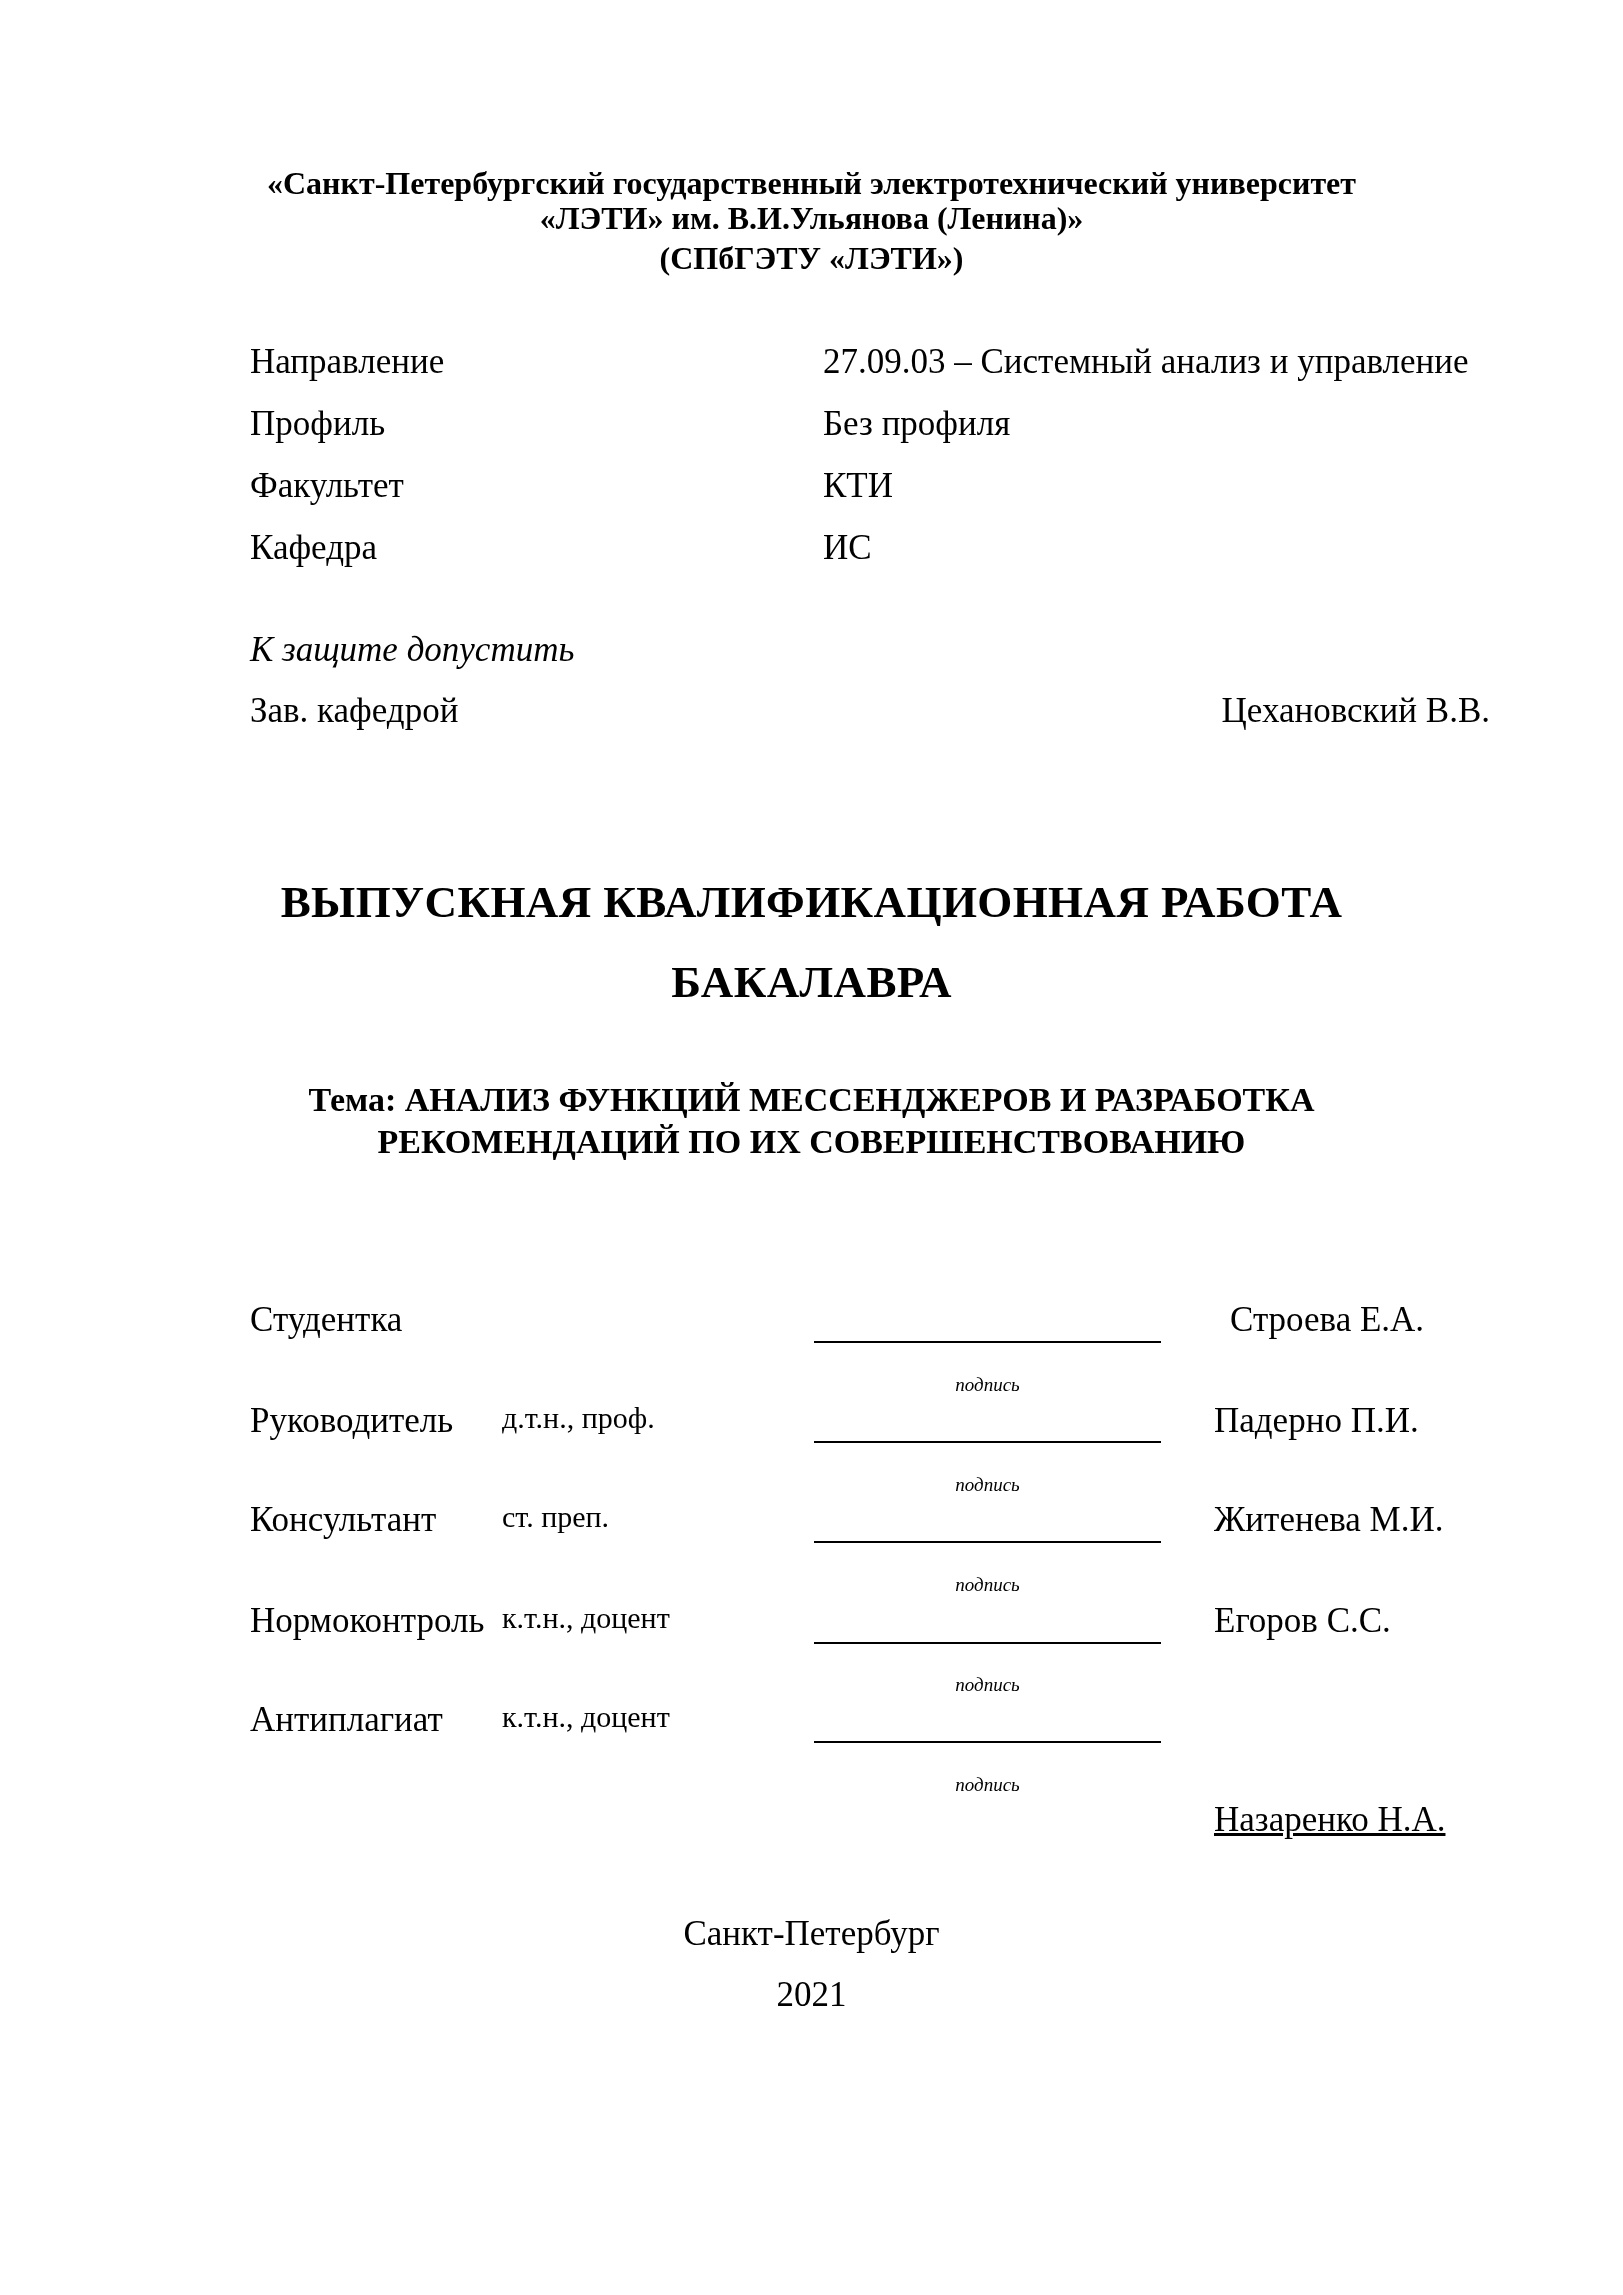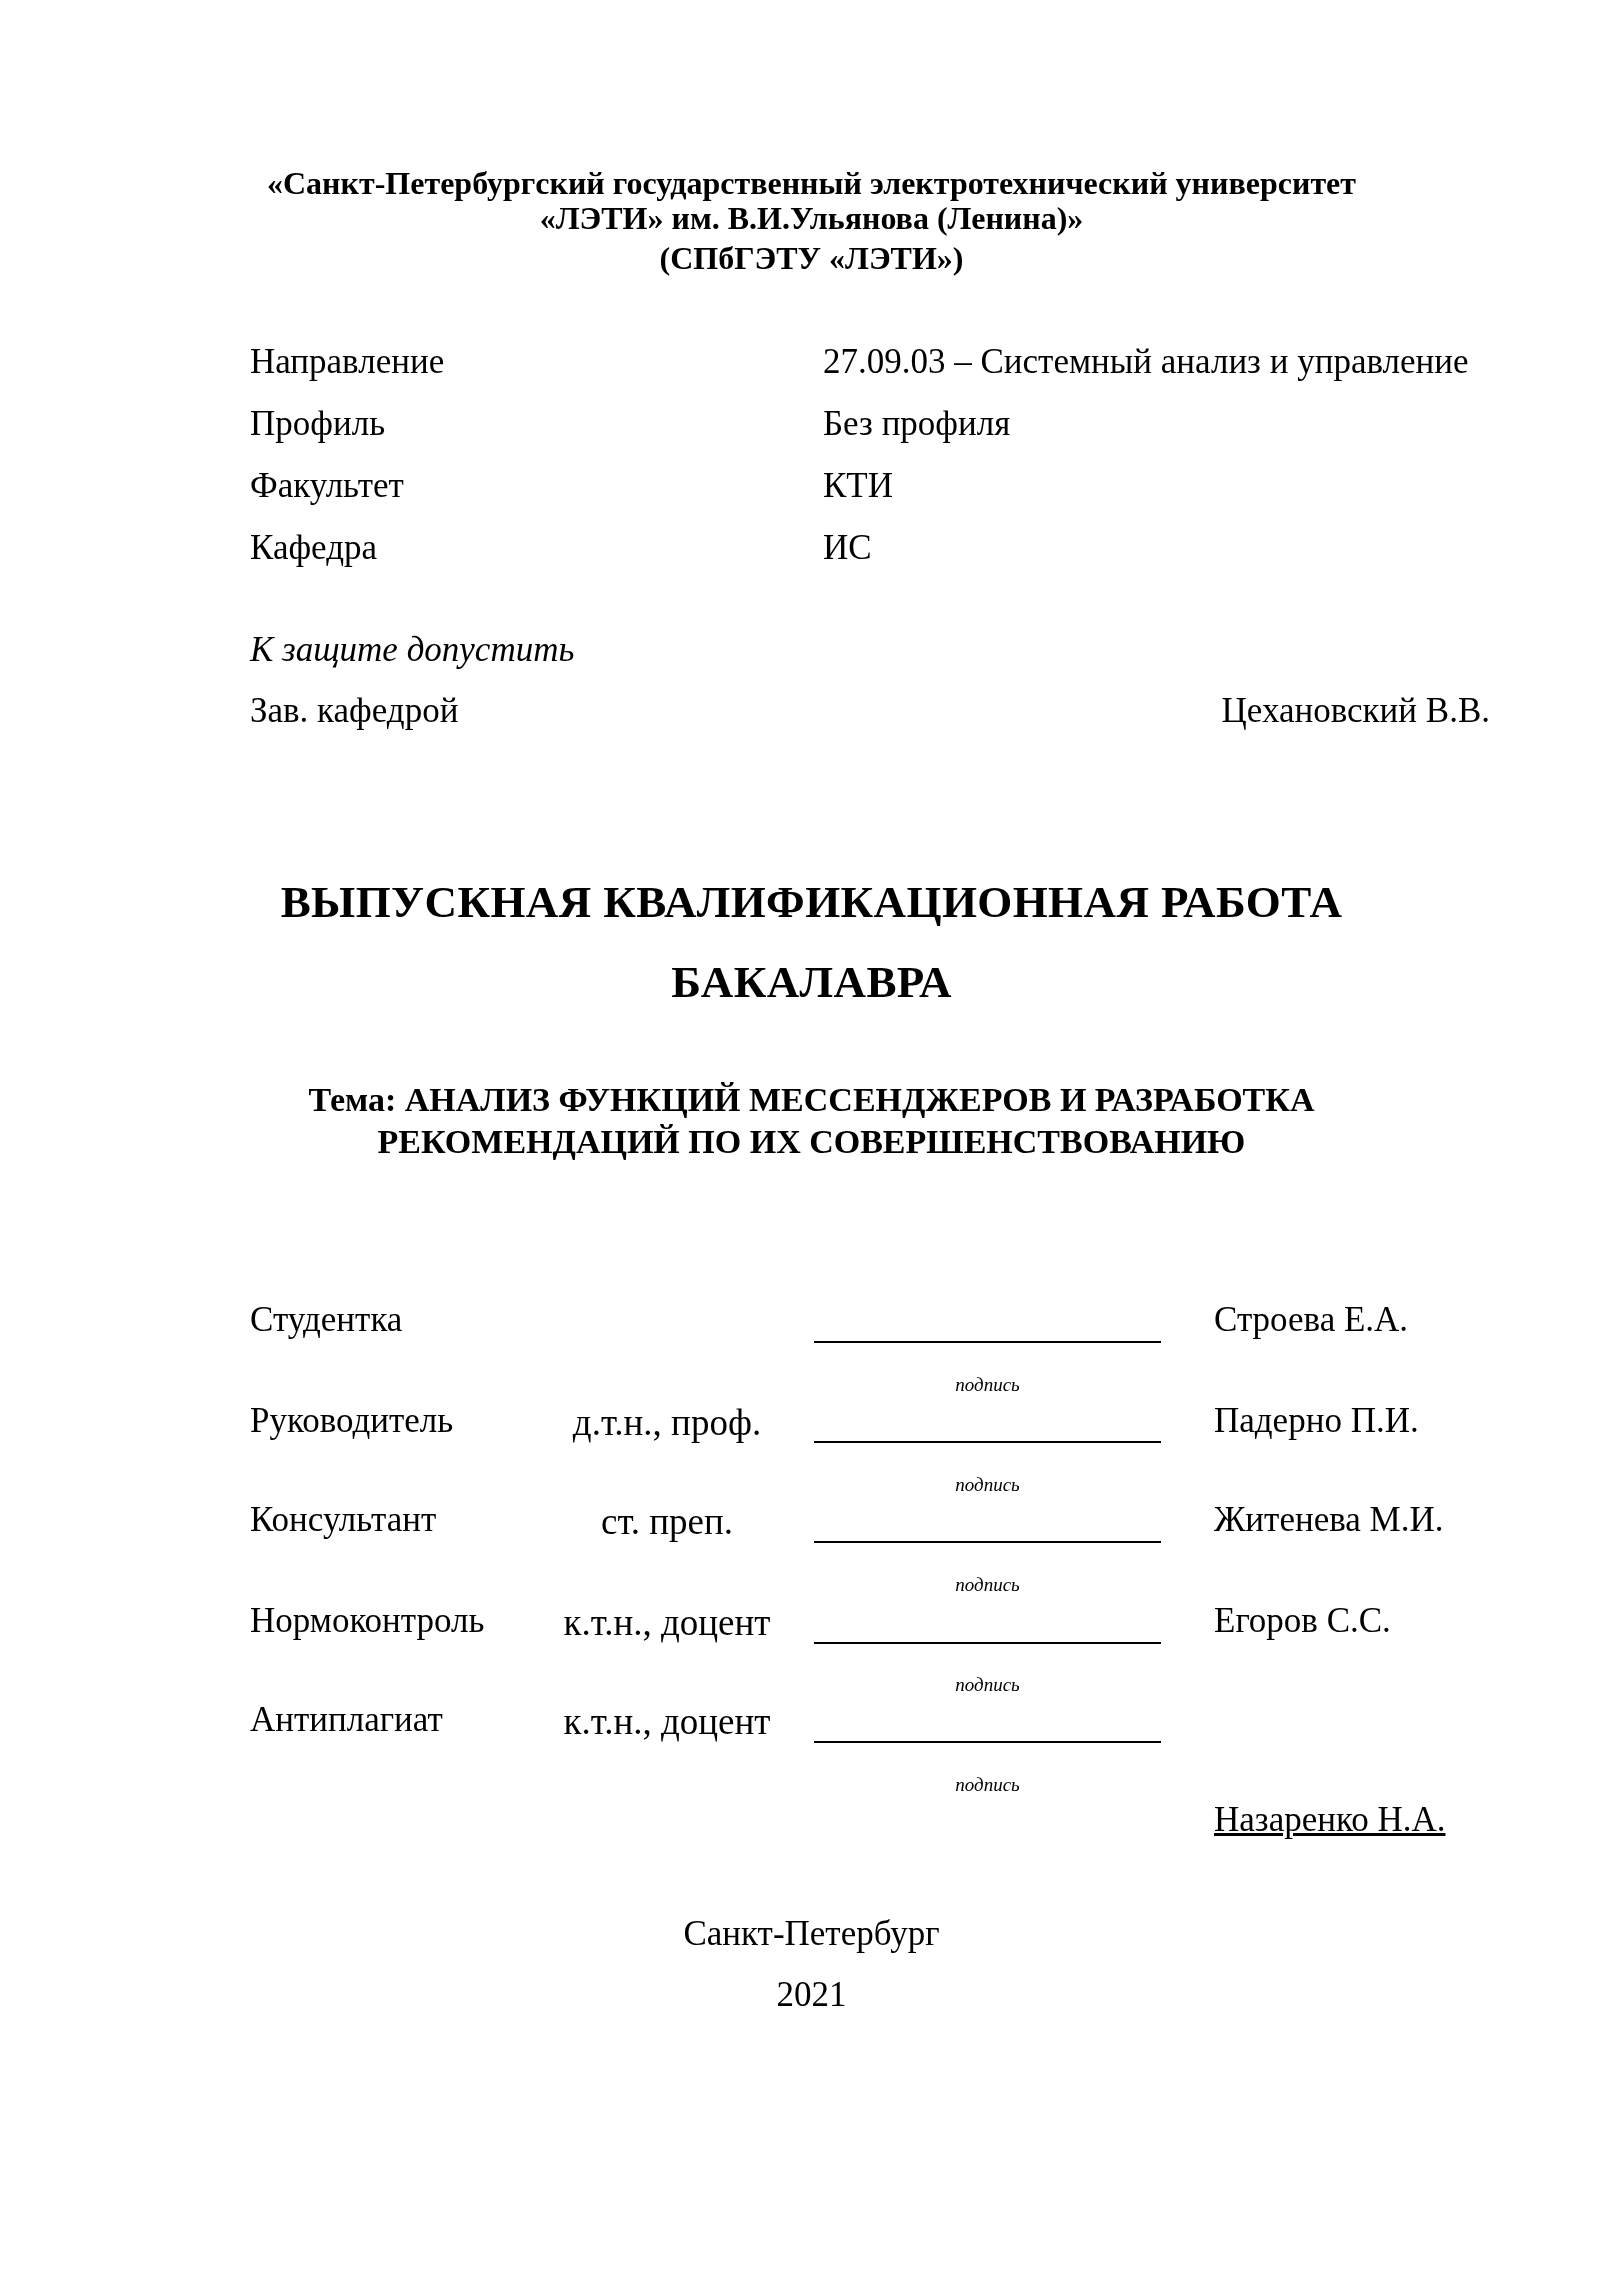--- a/index.html
+++ b/index.html
@@ -11,21 +11,21 @@
   .abs { position: absolute; white-space: nowrap; }
   .center { left: 0; width: 1623px; text-align: center; }
   .hdr { font-weight: bold; font-size: 32px; line-height: 39px; }
   .info-label { font-weight: normal; font-size: 35px; left: 250px; }
   .info-value { font-size: 35px; left: 823px; }
   .txt { font-size: 35px; }
   .italic { font-style: italic; }
   .title-big { font-weight: bold; font-size: 45px; letter-spacing: 0.4px; }
   .topic { font-weight: bold; font-size: 34px; line-height: 42px; }
   .sig-role { left: 250px; font-size: 35px; }
-  .sig-degree { left: 502px; width: 330px; text-align: center; font-size: 37px; }
+  .sig-degree { left: 502px; width: 330px; font-size: 30px; }
   .sig-line { left: 814px; width: 347px; height: 0; border-top: 2.4px solid #000; }
   .sig-hint { left: 814px; width: 347px; text-align: center; font-size: 19px; font-style: italic; margin-top: 28px; }
   .sig-name { left: 1214px; font-size: 35px; }
 </style>
 </head>
 <body>
 
 <div class="abs center hdr" style="top:164px;">«Санкт-Петербургский государственный электротехнический университет</div>
 <div class="abs center hdr" style="top:199px;">«ЛЭТИ» им. В.И.Ульянова (Ленина)»</div>
 <div class="abs center hdr" style="top:239px;">(СПбГЭТУ «ЛЭТИ»)</div>
@@ -53,21 +53,21 @@
 
 <div class="abs center topic" style="top:1079px;">Тема: АНАЛИЗ ФУНКЦИЙ МЕССЕНДЖЕРОВ И РАЗРАБОТКА</div>
 <div class="abs center topic" style="top:1121px;">РЕКОМЕНДАЦИЙ ПО ИХ СОВЕРШЕНСТВОВАНИЮ</div>
 
 <div>
   <div>
     <div class="abs sig-role" style="top:1300px;">Студентка</div>
     <div class="abs sig-degree" style="top:1300px;"></div>
     <div class="abs sig-line" style="top:1341px;"></div>
     <div class="abs sig-hint" style="top:1346px;">подпись</div>
-    <div class="abs sig-name" style="top:1300px;">Строева Е.А.</div>
+    <div class="abs sig-name" style="top:1300px;margin-left:16px;">Строева Е.А.</div>
   </div>
 
   <div>
     <div class="abs sig-role" style="top:1401px;">Руководитель</div>
     <div class="abs sig-degree" style="top:1401px;">д.т.н., проф.</div>
     <div class="abs sig-line" style="top:1441px;"></div>
     <div class="abs sig-hint" style="top:1446px;">подпись</div>
     <div class="abs sig-name" style="top:1401px;">Падерно П.И.</div>
   </div>
 

